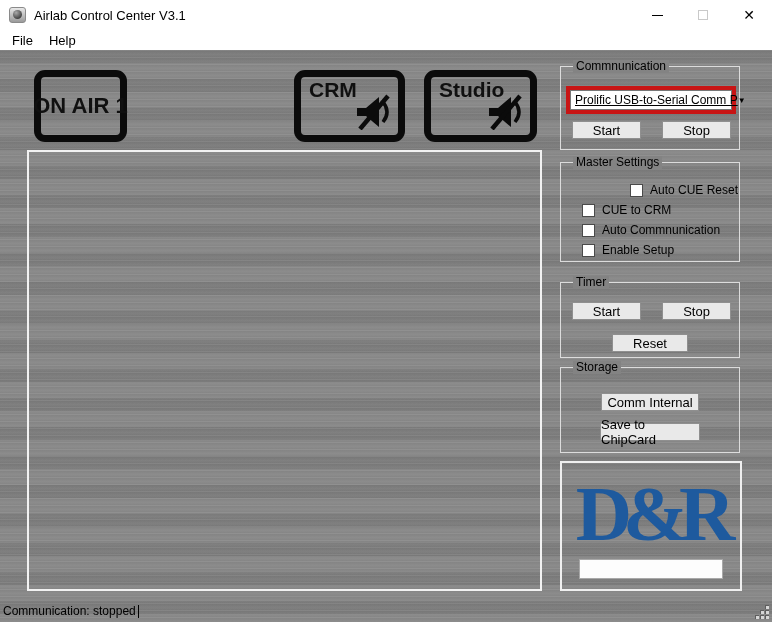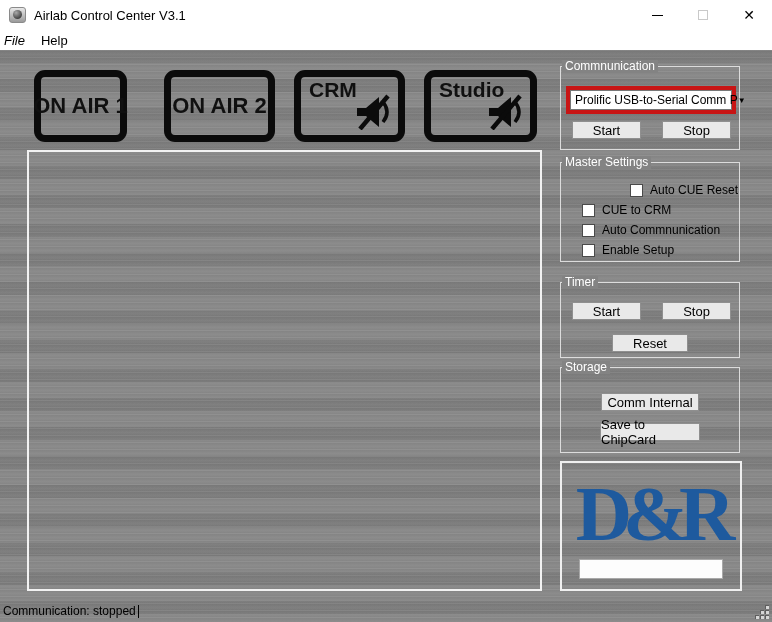--- a/index.html
+++ b/index.html
@@ -16,21 +16,21 @@
     background:radial-gradient(circle at 35% 30%,#aaa 0%,#444 70%);}
   .title-text{margin-left:8px;font-size:13px;color:#000;}
   .win-controls{position:absolute;right:0;top:0;height:30px;display:flex;}
   .win-btn{width:46px;height:30px;display:flex;align-items:center;justify-content:center;cursor:default;}
   .min-glyph{width:11px;height:1px;background:#000;display:block;}
   .max-glyph{width:10px;height:10px;border:1px solid #c9c9c9;display:block;box-sizing:border-box;}
   .close-glyph{font-size:14px;color:#000;line-height:1;}
   
   .menubar{position:absolute;left:0;top:30px;width:772px;height:20px;background:#ffffff;display:flex;align-items:center;}
   .menu-item{font-size:13px;color:#000;padding:0 8px;height:20px;display:flex;align-items:center;}
-  .menu-item:first-child{padding-left:4px;font-style:italic;}
+  .menu-item:first-child{padding-left:12px;}
   
   .client{position:absolute;left:0;top:50px;width:772px;height:572px;
     background-color:#838383;
     background-image:
       repeating-linear-gradient(180deg,
         rgba(255,255,255,0.10) 0px, rgba(255,255,255,0.02) 1px,
         rgba(0,0,0,0.07) 2px,   rgba(255,255,255,0.05) 3px,
         rgba(0,0,0,0.03) 4px,   rgba(255,255,255,0.08) 5px,
         rgba(0,0,0,0.06) 6px,   rgba(255,255,255,0.03) 7px),
       repeating-linear-gradient(180deg, rgba(0,0,0,0.05) 0 13px, rgba(255,255,255,0.05) 13px 29px);
@@ -42,33 +42,33 @@
   .bigbtn .corner-label{position:absolute;left:8px;top:1px;font-weight:bold;font-size:21px;color:#101010;}
   .bigbtn .mute{position:absolute;right:2px;bottom:1px;}
   #onair1{left:34px;width:93px;}
   #onair2{left:164px;width:111px;}
   #crm{left:294px;width:111px;}
   #studio{left:424px;width:113px;}
   
   .mainbox{position:absolute;left:27px;top:100px;width:515px;height:441px;box-sizing:border-box;border:2px solid #f2f2f2;}
   
   .group{position:absolute;left:560px;width:180px;box-sizing:border-box;border:1px solid #dcdcdc;}
-  .group-label{position:absolute;top:-7px;left:1px;font-size:12px;color:#ffffff;background:#838383;padding:0 3px;line-height:13px;}
+  .group-label{position:absolute;top:-7px;left:12px;font-size:12px;color:#000000;background:#838383;padding:0 3px;line-height:13px;}
   #grp-comm{top:16px;height:84px;}
   #grp-master{top:112px;height:100px;}
   #grp-timer{top:232px;height:76px;padding-left:20px;}
   #grp-storage{top:317px;height:86px;}
   #logo-box{position:absolute;left:560px;top:411px;width:182px;height:130px;box-sizing:border-box;border:2px solid #efefef;}
   
   .btn{position:absolute;height:18px;box-sizing:border-box;background:#e9e9e9;border:1px solid #8f8f8f;
     display:flex;align-items:center;justify-content:center;font-size:13px;color:#000;cursor:pointer;}
   .combo-frame{position:absolute;left:5px;top:19px;width:170px;height:28px;box-sizing:border-box;border:4px solid #c81414;background:#fff;}
   .combo{width:100%;height:100%;box-sizing:border-box;border:1px solid #777;background:#fff;
     display:flex;align-items:center;justify-content:space-between;padding:0 5px 0 4px;cursor:pointer;}
-  .combo-text{font-size:12px;color:#000;white-space:nowrap;}
+  .combo-text{font-size:12px;color:#000;white-space:nowrap;text-decoration:underline;}
   .combo-arrow{font-size:8px;color:#000;}
   .check-row{position:absolute;left:21px;height:14px;display:flex;align-items:center;}
   .checkbox{width:13px;height:13px;box-sizing:border-box;background:#fff;border:1px solid #4a4a4a;cursor:pointer;flex:none;}
   .check-label{margin-left:7px;font-size:12px;color:#000;white-space:nowrap;}
   .centered{left:50%;transform:translateX(-50%);}
   
   .dnr{position:absolute;left:50%;top:14px;transform:translateX(-50%);
     font-family:"Liberation Serif",serif;font-weight:bold;font-size:78px;line-height:74px;
     letter-spacing:-9px;color:#1e5a9e;}
   .logo-bar{position:absolute;left:17px;right:17px;bottom:10px;height:20px;background:#fdfdfd;border:1px solid #a8a8a8;box-sizing:border-box;}
@@ -99,23 +99,20 @@
 
 <div class="menubar">
   <div class="menu-item">File</div>
   <div class="menu-item">Help</div>
 </div>
 
 <div class="client metal">
 
   <div class="bigbtn center" id="onair1">
     <span class="biglabel">ON AIR 1</span>
-  </div>
-  <div class="bigbtn center" id="onair2">
-    <span class="biglabel">ON AIR 2</span>
   </div>
   <div class="bigbtn" id="studio">
     <span class="corner-label">Studio</span>
     <span class="mute">
       <svg width="42" height="36" viewBox="0 0 42 36">
         <polygon points="3,14 12,14 25,3 25,33 12,22 3,22" fill="#0b0b0b"></polygon>
         <path d="M29 8 Q 37 18 29 28" stroke="#0b0b0b" stroke-width="3.5" fill="none"></path>
         <line x1="6" y1="35" x2="34" y2="2" stroke="#0b0b0b" stroke-width="4.5"></line>
       </svg>
     </span>

